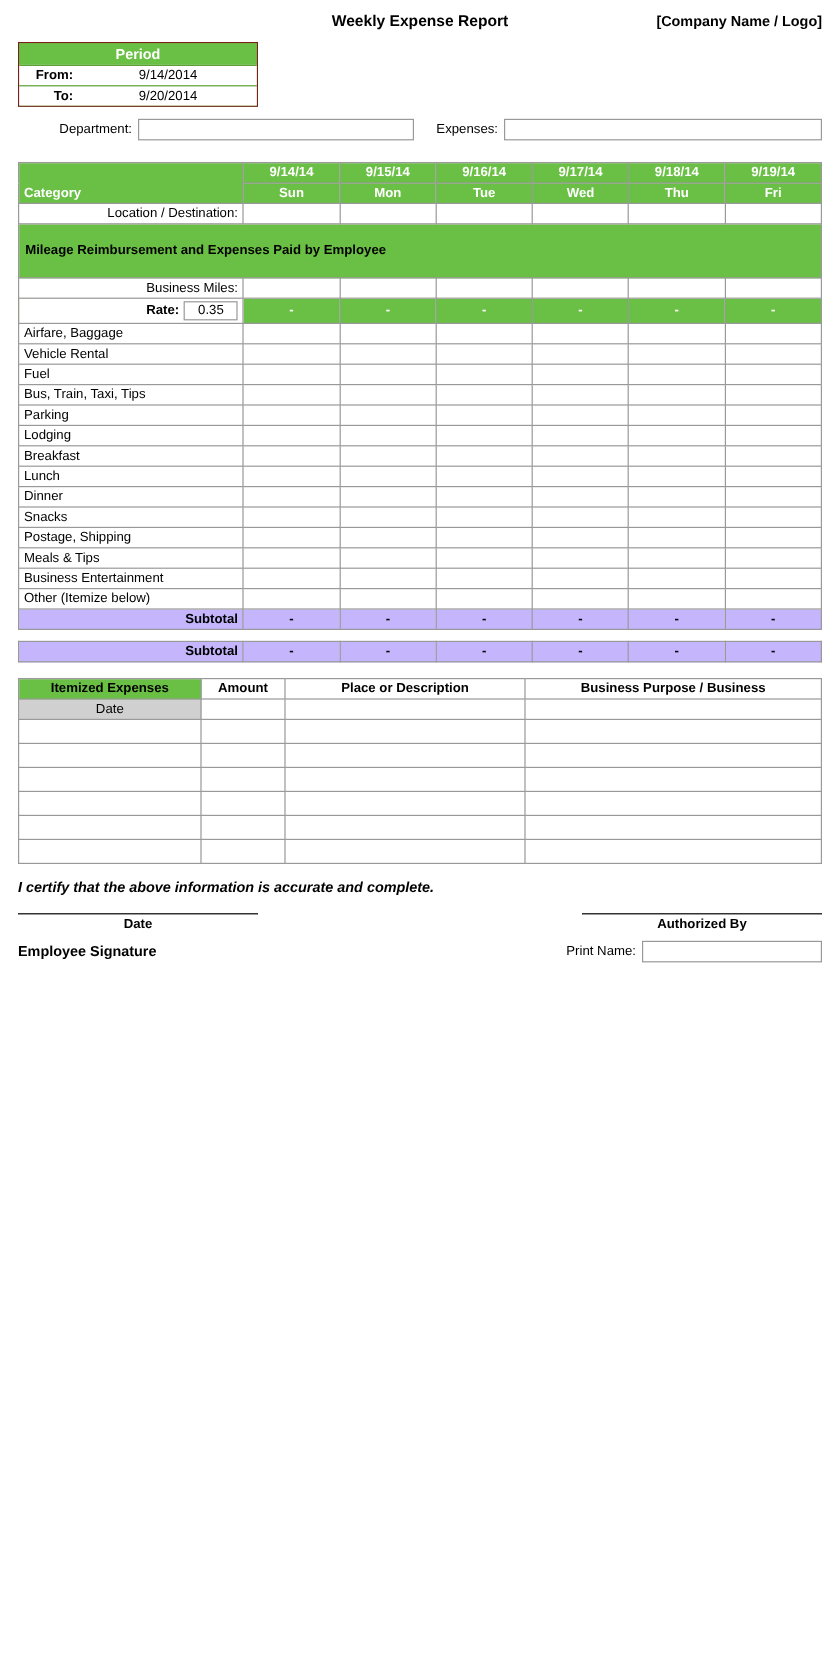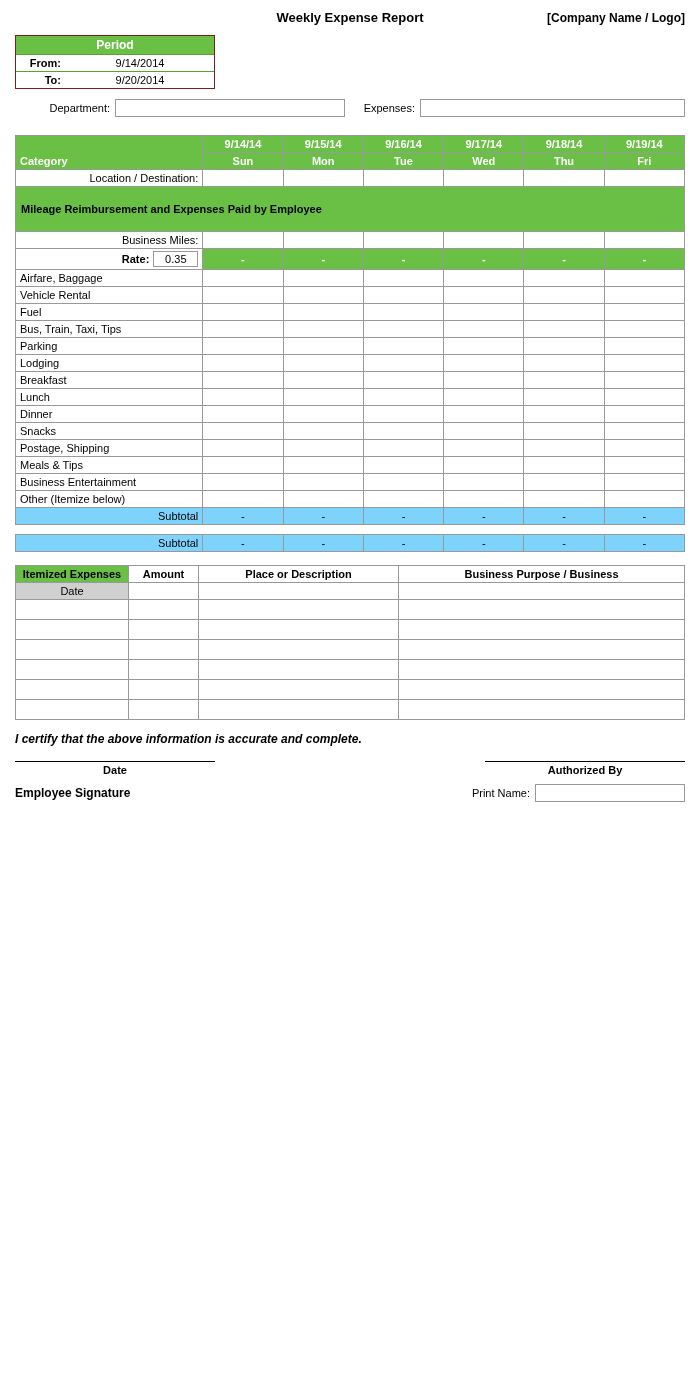--- a/index.html
+++ b/index.html
@@ -140,21 +140,21 @@
     }
     .rate-cell { display: flex; align-items: center; gap: 4px; }
     .rate-input {
       border: 1px solid #999;
       width: 45px;
       font-size: 11px;
       text-align: center;
       padding: 1px 2px;
     }
     .dash-cell { text-align: center; }
-    .subtotal-row { background: #7dd3fc; font-weight: normal; }
+    .subtotal-row { background: #c4b5fd; font-weight: bold; }
     .subtotal-label { text-align: right; font-size: 11px; }
     .itemized-section {
       margin-bottom: 10px;
     }
     .itemized-table {
       width: 100%;
       border-collapse: collapse;
     }
     .itemized-table th, .itemized-table td {
       border: 1px solid #999;
@@ -481,21 +481,21 @@
     </tr>
   </tbody>
 </table>
 
 <div class="spacer"></div>
 
 <div class="itemized-section">
   <table class="itemized-table">
     <thead>
       <tr>
-        <th class="green-label" style="width:113px;">Itemized Expenses</th>
+        <th class="green-label" style="width:152px;">Itemized Expenses</th>
         <th style="width:70px; text-align:center;">Amount</th>
         <th style="width:200px; text-align:center;">Place or Description</th>
         <th style="text-align:center;">Business Purpose / Business</th>
       </tr>
       <tr>
         <td style="text-align:center; background:#d0d0d0; font-weight:normal;">Date</td>
         <td><input type="text" style="width: 100%; border: none; font-size: 11px;"></td>
         <td><input type="text" style="width: 100%; border: none; font-size: 11px;"></td>
         <td><input type="text" style="width: 100%; border: none; font-size: 11px;"></td>
       </tr>

